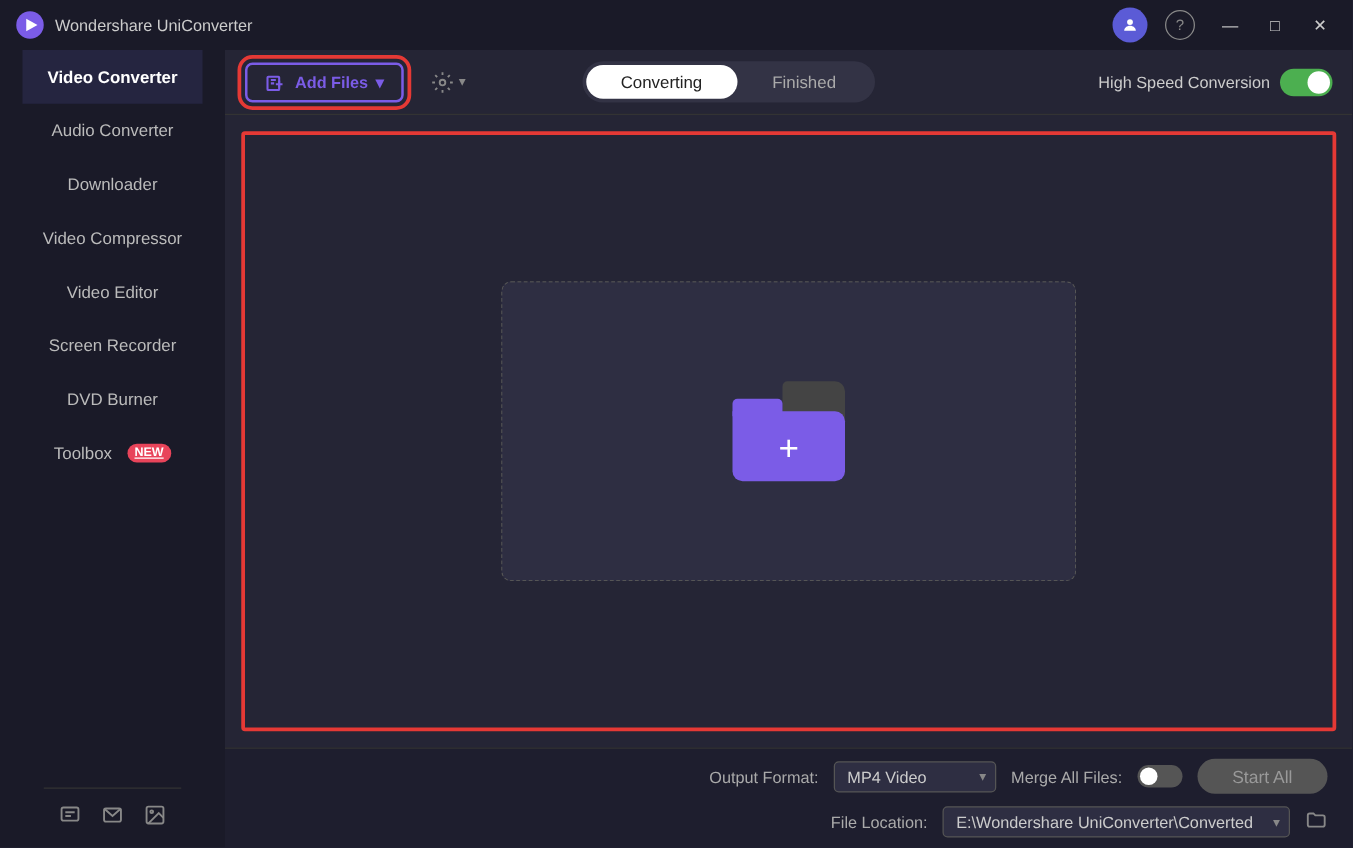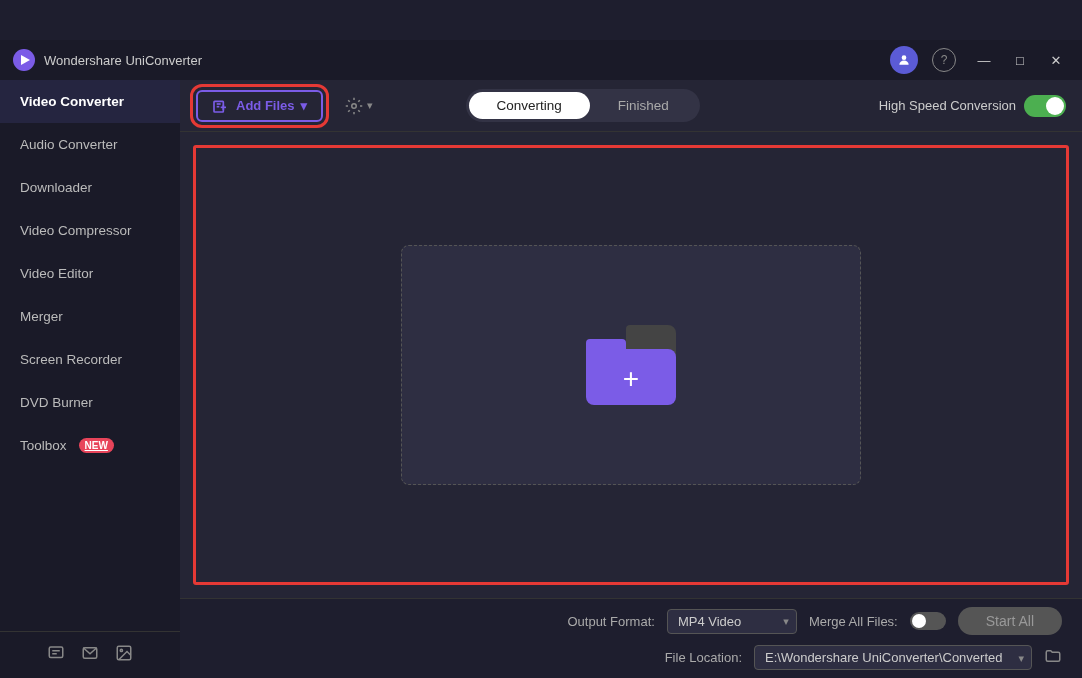--- a/index.html
+++ b/index.html
@@ -15,21 +15,20 @@
     }
 
     
     .titlebar {
       height: 40px;
       background: #1a1a28;
       display: flex;
       align-items: center;
       padding: 0 12px;
       flex-shrink: 0;
-      margin-top: 40px;
     }
     .titlebar-logo {
       width: 24px;
       height: 24px;
       margin-right: 8px;
     }
     .titlebar-title {
       color: #ccc;
       font-size: 13px;
       flex: 1;
@@ -89,20 +88,21 @@
     }
 
     
     .sidebar {
       width: 180px;
       background: #1a1a28;
       flex-shrink: 0;
       display: flex;
       flex-direction: column;
       padding-top: 0;
+      align-items: center;
     }
     .sidebar-item {
       padding: 14px 20px;
       font-size: 13.5px;
       color: #bbb;
       cursor: pointer;
       display: flex;
       align-items: center;
       gap: 8px;
       position: relative;
@@ -439,23 +439,20 @@
       <span>Audio Converter</span>
     </div>
     <div class="sidebar-item">
       <span>Downloader</span>
     </div>
     <div class="sidebar-item">
       <span>Video Compressor</span>
     </div>
     <div class="sidebar-item">
       <span>Video Editor</span>
-    </div>
-    <div class="sidebar-item">
-      <span>Merger</span>
     </div>
     <div class="sidebar-item">
       <span>Screen Recorder</span>
     </div>
     <div class="sidebar-item">
       <span>DVD Burner</span>
     </div>
     <div class="sidebar-item">
       <span>Toolbox</span>
       <span class="new-badge">NEW</span>

